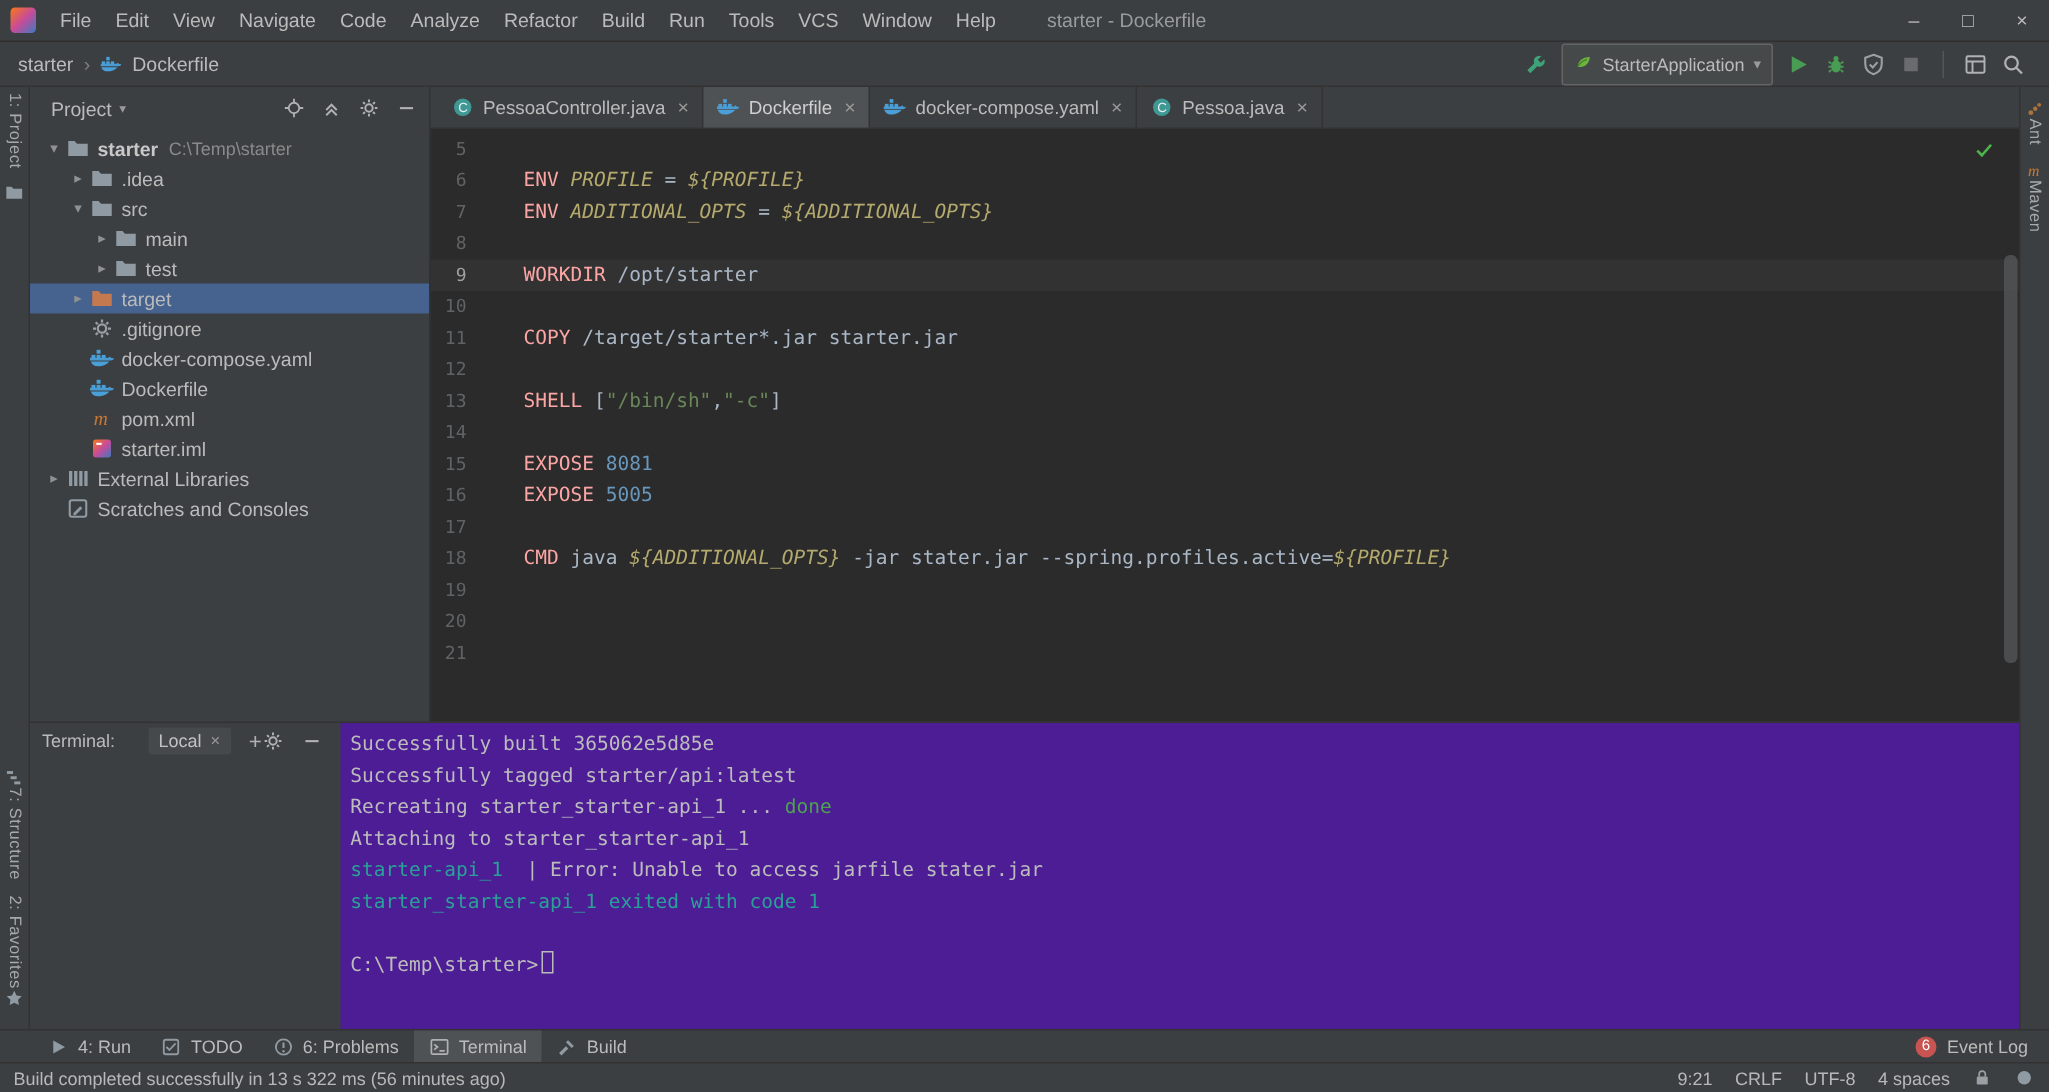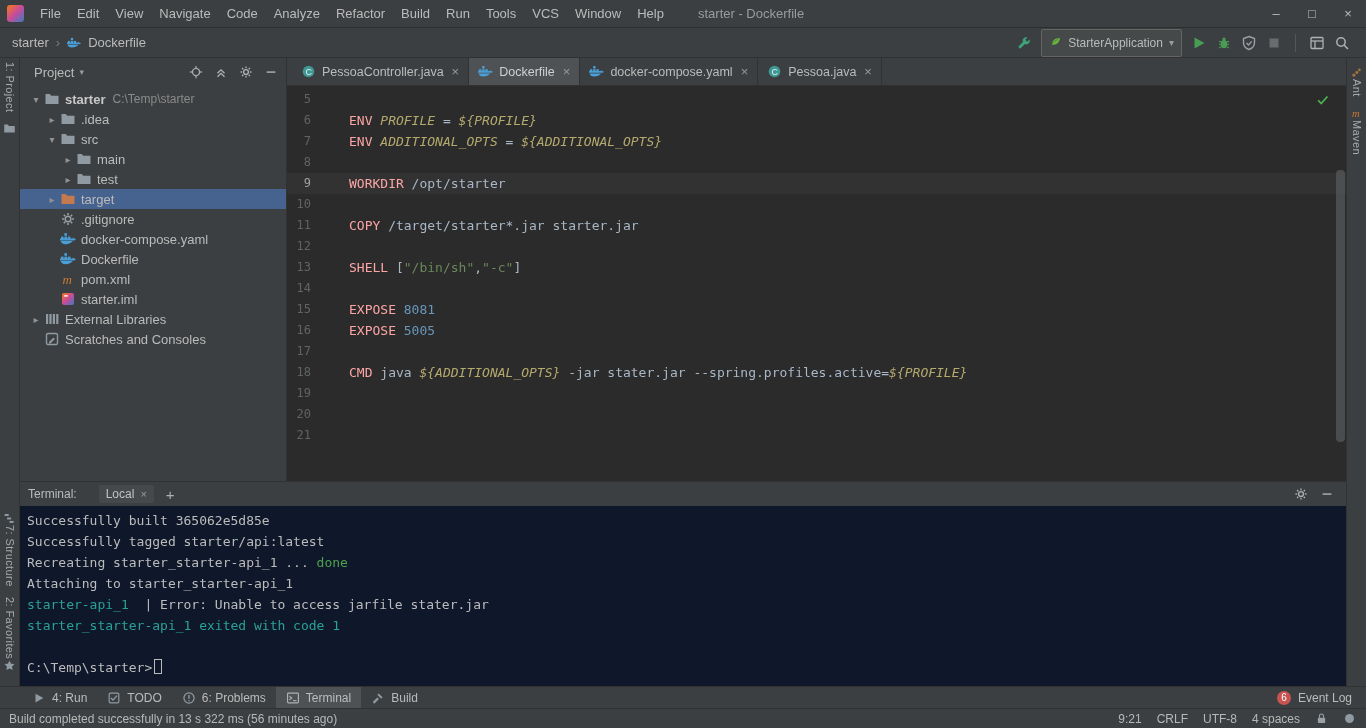--- a/index.html
+++ b/index.html
@@ -70,27 +70,27 @@
   .ltext { white-space:pre; }
   .tk-kw { color:#fca5a5; }
   .tk-var { color:#b5aa6e; font-style:italic; }
   .tk-plain { color:#a9b7c6; }
   .tk-str { color:#6a8759; }
   .tk-num { color:#6897bb; }
   .inspect-ok { position:absolute; top:7px; right:16px; }
   .ed-scrollbar { position:absolute; right:1px; top:84px; width:9px; height:272px; background:#5a5d5f; opacity:.65; border-radius:4px; }
 
   
-  .terminal-panel { flex:1; display:flex; flex-direction:column; border-top:1px solid #323232; min-height:0; }
+  .terminal-panel { flex:1; display:flex; border-top:1px solid #323232; min-height:0; }
   .term-header { height:24px; flex:none; background:#3c3f41; display:flex; align-items:center; padding:0 8px; font-size:12px; color:#bbbbbb; }
   .term-tab { margin-left:22px; display:flex; align-items:center; gap:6px; background:#45494b; padding:2px 7px; border-radius:2px; color:#c2c2c2; }
   .term-tab .x { color:#9a9a9a; font-size:11px; }
   .term-plus { margin-left:12px; color:#b0b0b0; font-size:15px; }
   .term-hdr-icons { margin-left:auto; display:flex; gap:12px; align-items:center; padding-right:4px; }
-  .term-body { flex:1; background:#0f172a; padding:4px 0 0 7px; font-family:"DejaVu Sans Mono", monospace; font-size:13px; overflow:hidden; }
+  .term-body { flex:1; background:#4c1d95; padding:4px 0 0 7px; font-family:"DejaVu Sans Mono", monospace; font-size:13px; overflow:hidden; }
   .term-line { height:21px; line-height:21px; white-space:pre; }
   .term-line .tk-plain { color:#bcbcbc; }
   .tk-green { color:#4ea24e; }
   .tk-cyan { color:#2aa198; }
   .cursor-block { display:inline-block; width:8px; height:15px; border:1px solid #bbbbbb; vertical-align:-2px; margin-left:2px; }
 
   
   .toolwin-bar { height:22px; flex:none; background:#3c3f41; border-top:1px solid #323232; display:flex; align-items:stretch; padding-left:22px; font-size:12px; }
   .tw-item { display:flex; align-items:center; gap:6px; padding:0 10px; color:#bbbbbb; cursor:default; }
   .tw-item.active { background:#4e5254; }

